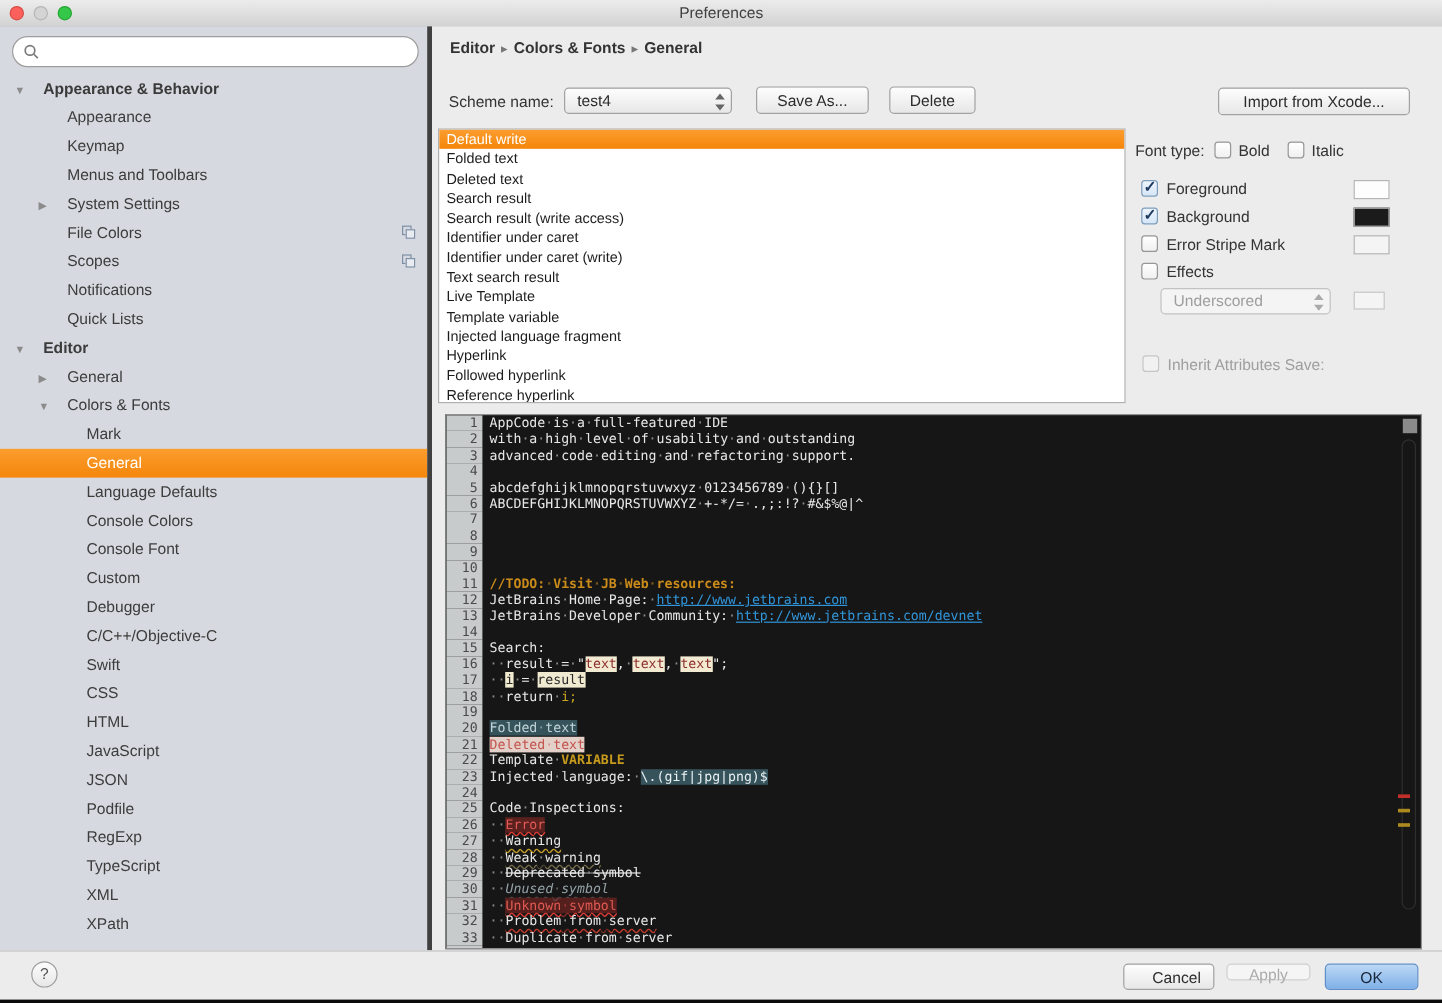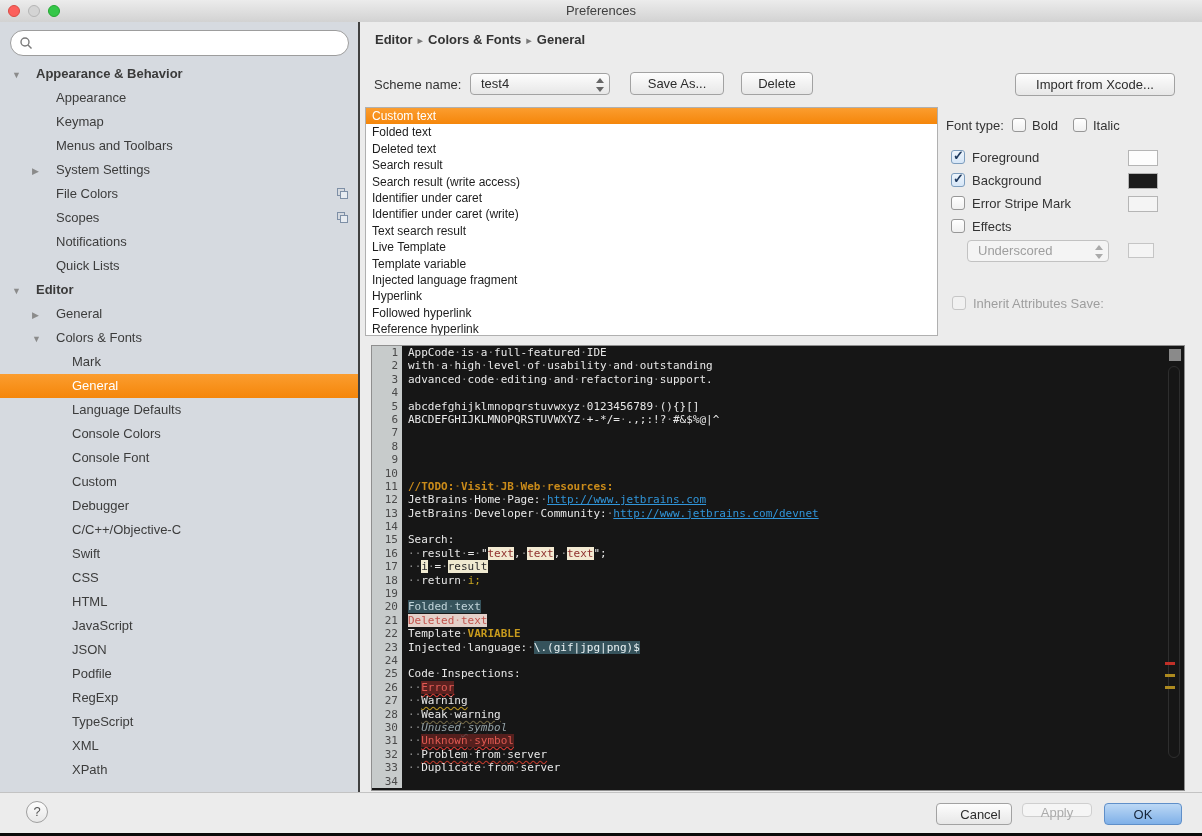--- a/index.html
+++ b/index.html
@@ -13,21 +13,21 @@
   .titlebar .title{position:absolute;left:0;right:0;top:3px;text-align:center;
     font-size:13px;color:#404040;}
   .traffic{position:absolute;left:8px;top:5px;display:flex;gap:8px;}
   .tl{width:12px;height:12px;border-radius:50%;display:inline-block;box-sizing:border-box;}
   .tl.red{background:#fc605c;border:1px solid #d94c44;}
   .tl.gray{background:#d4d4d4;border:1px solid #b5b5b5;}
   .tl.green{background:#35c749;border:1px solid #24a732;}
 
   
   .sidebar{position:absolute;left:0;top:22px;width:360px;height:770px;
-    background:#d6dae0;border-right:2px solid #404040;box-sizing:border-box;overflow:hidden;}
+    background:#d6dae0;border-right:4px solid #404040;box-sizing:border-box;overflow:hidden;}
   .search{position:absolute;left:10px;top:8px;width:339px;height:26px;background:#fff;
     border:1px solid #9d9d9d;border-radius:13px;box-sizing:border-box;}
   .search svg{position:absolute;left:8px;top:5px;}
   #tree{position:absolute;left:0;top:40px;right:0;}
   .trow{position:relative;height:24px;line-height:24px;font-size:13px;color:#3c3c3c;
     white-space:nowrap;cursor:default;}
   .trow .arr{display:inline-block;width:24px;text-align:left;font-size:9px;color:#8b8b8b;
     vertical-align:middle;}
   .trow.l0{padding-left:12px;}
   .trow.l1{padding-left:32px;}
@@ -190,21 +190,21 @@
     <span class="schemelabel">Scheme name:</span>
     <div class="macbtn dropdown">
       <span>test4</span>
       <span class="stepper"></span>
     </div>
     <button class="macbtn btn-saveas">Save As...</button>
     <button class="macbtn btn-delete">Delete</button>
     <button class="macbtn btn-import">Import from Xcode...</button>
 
     <div id="attrlist">
-        <div class="arow sel">Custom text</div>
+        <div class="arow sel">Default write</div>
         <div class="arow">Folded text</div>
         <div class="arow">Deleted text</div>
         <div class="arow">Search result</div>
         <div class="arow">Search result (write access)</div>
         <div class="arow">Identifier under caret</div>
         <div class="arow">Identifier under caret (write)</div>
         <div class="arow">Text search result</div>
         <div class="arow">Live Template</div>
         <div class="arow">Template variable</div>
         <div class="arow">Injected language fragment</div>
@@ -265,20 +265,21 @@
           <div class="cl"><span class="ln">19</span><span class="lt"></span></div>
           <div class="cl"><span class="ln">20</span><span class="lt"><span class="c-folded">Folded<span class="ws">·</span>text</span></span></div>
           <div class="cl"><span class="ln">21</span><span class="lt"><span class="c-deleted">Deleted<span class="ws">·</span>text</span></span></div>
           <div class="cl"><span class="ln">22</span><span class="lt"><span class="c-plain">Template<span class="ws">·</span></span><span class="c-tvar">VARIABLE</span></span></div>
           <div class="cl"><span class="ln">23</span><span class="lt"><span class="c-plain">Injected<span class="ws">·</span>language:<span class="ws">·</span></span><span class="c-inj">\.(gif|jpg|png)$</span></span></div>
           <div class="cl"><span class="ln">24</span><span class="lt"></span></div>
           <div class="cl"><span class="ln">25</span><span class="lt"><span class="c-plain">Code<span class="ws">·</span>Inspections:</span></span></div>
           <div class="cl"><span class="ln">26</span><span class="lt"><span class="c-plain"><span class="ws">·</span><span class="ws">·</span></span><span class="c-error">Error</span></span></div>
           <div class="cl"><span class="ln">27</span><span class="lt"><span class="c-plain"><span class="ws">·</span><span class="ws">·</span></span><span class="c-warn">Warning</span></span></div>
           <div class="cl"><span class="ln">28</span><span class="lt"><span class="c-plain"><span class="ws">·</span><span class="ws">·</span></span><span class="c-weak">Weak<span class="ws">·</span>warning</span></span></div>
+          <div class="cl"><span class="ln">29</span><span class="lt"><span class="c-plain"><span class="ws">·</span><span class="ws">·</span></span><span class="c-strike">Deprecated<span class="ws">·</span>symbol</span></span></div>
           <div class="cl"><span class="ln">30</span><span class="lt"><span class="c-plain"><span class="ws">·</span><span class="ws">·</span></span><span class="c-unused">Unused<span class="ws">·</span>symbol</span></span></div>
           <div class="cl"><span class="ln">31</span><span class="lt"><span class="c-plain"><span class="ws">·</span><span class="ws">·</span></span><span class="c-unknown">Unknown<span class="ws">·</span>symbol</span></span></div>
           <div class="cl"><span class="ln">32</span><span class="lt"><span class="c-plain"><span class="ws">·</span><span class="ws">·</span></span><span class="c-srv">Problem<span class="ws">·</span>from<span class="ws">·</span>server</span></span></div>
           <div class="cl"><span class="ln">33</span><span class="lt"><span class="c-plain"><span class="ws">·</span><span class="ws">·</span></span><span class="c-plain">Duplicate<span class="ws">·</span>from<span class="ws">·</span>server</span></span></div>
           <div class="cl"><span class="ln">34</span><span class="lt"></span></div>
         </div>
       <span class="scroll-thumb"></span>
       <span class="scroll-track"></span>
       <span class="stripe red"></span>
       <span class="stripe gold1"></span>

